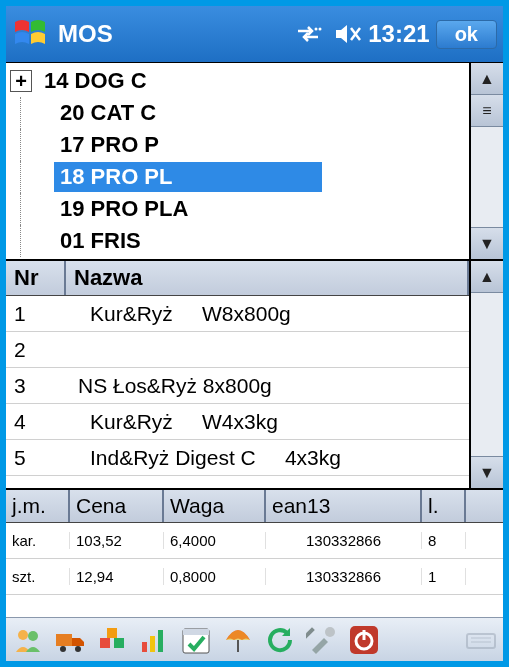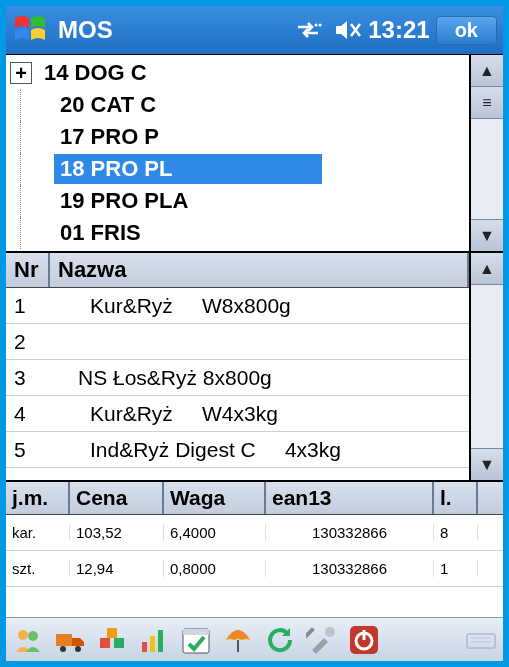--- a/index.html
+++ b/index.html
@@ -11,21 +11,21 @@
     width: 509px;
     height: 667px;
     border: 6px solid #0099e6;
     background: #fff;
     position: relative;
     display: flex;
     flex-direction: column;
   }
   
   .titlebar {
-    height: 48px;
+    height: 56px;
     background: linear-gradient(to bottom, #3a8de0 0%, #1e6fc4 100%);
     display: flex;
     align-items: center;
     color: #fff;
     font-size: 24px;
     font-weight: bold;
     padding: 0 6px;
   }
   .start-flag {
     width: 36px;
@@ -131,21 +131,21 @@
     display: flex;
     background: linear-gradient(to bottom,#d8e0ec,#c2ccdc);
     border-bottom: 1px solid #444;
   }
   .phead .col {
     font-weight: bold;
     font-size: 22px;
     padding: 4px 8px;
     border-right: 2px solid #6a7a94;
   }
-  .col-nr { width: 44px; }
+  .col-nr { width: 60px; }
   .col-nazwa { flex: 1; }
   .prow {
     display: flex;
     font-size: 21px;
     border-bottom: 1px solid #d0d0d0;
     height: 36px;
     align-items: center;
   }
   .prow .col-nr { width: 54px; padding-left: 8px; }
   .prow .col-nazwa { flex: 1; padding-left: 30px; white-space: pre; }
@@ -153,40 +153,40 @@
   .unit-pane {
     display: flex;
   }
   .unit-table { flex: 1; }
   .uhead {
     display: flex;
     background: linear-gradient(to bottom,#d8e0ec,#c2ccdc);
     border-bottom: 1px solid #444;
   }
   .uhead .ucol {
-    font-weight: bold;
+    font-weight: normal;
     font-size: 21px;
     padding: 4px 6px;
     border-right: 2px solid #6a7a94;
   }
   .urow {
     display: flex;
     font-size: 15px;
     height: 36px;
     align-items: center;
     border-bottom: 1px solid #d0d0d0;
   }
   .urow .ucol {
     padding: 0 6px;
     border-right: 1px solid #e0e0e0;
   }
   .uc-jm { width: 64px; }
   .uc-cena { width: 94px; }
   .uc-waga { width: 102px; }
-  .uc-ean { width: 168px; text-align: center; }
+  .uc-ean { width: 156px; text-align: center; }
   .uc-l { width: 44px; }
   
   .toolbar {
     height: 44px;
     background: linear-gradient(to bottom,#e8eef6,#c8d4e4);
     border-top: 1px solid #8a98ac;
     display: flex;
     align-items: center;
     padding: 0 6px;
     gap: 10px;

